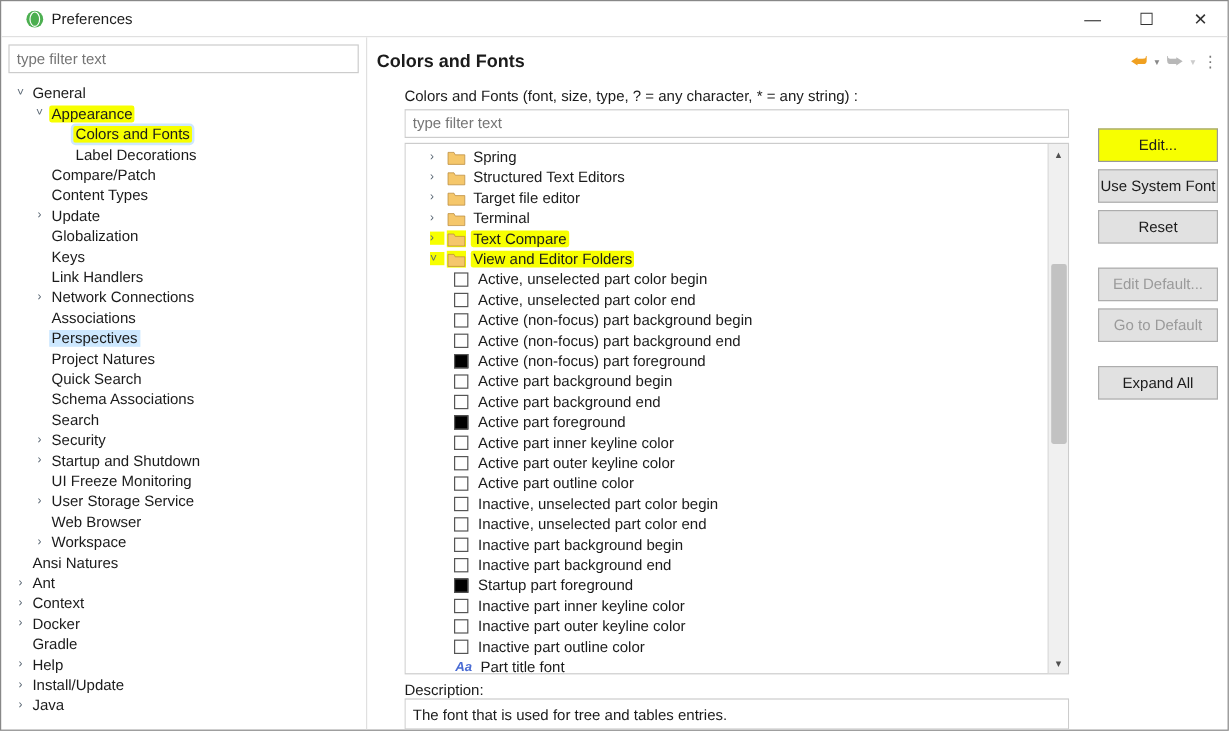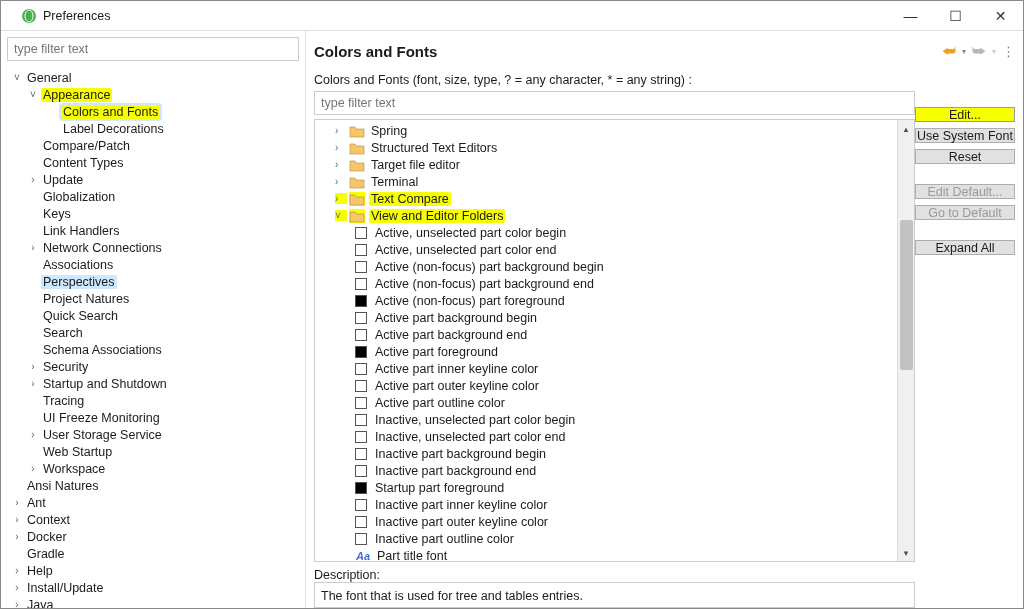--- a/index.html
+++ b/index.html
@@ -63,21 +63,21 @@
   .lbl { padding: 0 2px; }
   .hl { background: var(--highlight-yellow); border-radius: 2px; padding: 0 2px; }
   
   .right-pane { flex: 1; display: flex; flex-direction: column; padding: 6px 8px 0 8px; overflow: hidden; }
   .rp-header { display: flex; align-items: center; justify-content: space-between; height: 28px; }
   .rp-title { font-weight: 600; font-size: 15px; }
   .rp-toolbar { display: flex; align-items: center; gap: 6px; font-size: 14px; color: #666; }
   .arr { font-size: 15px; }
   .arr.back { color: #f0a020; }
   .dots { font-size: 13px; color: #777; }
-  .rp-body { flex: 1; display: flex; gap: 0; overflow: hidden; }
+  .rp-body { flex: 1; display: flex; gap: 24px; overflow: hidden; margin-left: 23px; }
   .rp-main { flex: 1; display: flex; flex-direction: column; overflow: hidden; }
   .rp-hint { font-size: 12.5px; margin: 8px 0 4px 0; color: #1b1b1b;}
   .cf-filter { border: 1px solid var(--border); padding: 4px 6px; font-size: 12.5px; width: 100%; margin-bottom: 4px;}
   .cf-tree-wrap { position: relative; flex: 1; border: 1px solid var(--border); overflow: hidden; display: flex; }
   .cf-tree { flex: 1; overflow-y: auto; padding: 2px 0; }
   .cf-row { display: flex; align-items: center; height: 17px; white-space: nowrap; }
   .cf-i0 { padding-left: 20px; }
   .cf-i1 { padding-left: 40px; }
   .toggle-sm { width: 12px; display: inline-flex; color: var(--tree-icon); font-size: 10px; margin-right: 2px; }
   .folder-icon { width: 16px; height: 14px; margin-right: 4px; display:inline-flex; align-items:center; justify-content:center;}
@@ -90,21 +90,21 @@
   .cf-scroll { width: 17px; background: #f0f0f0; border-left: 1px solid #ddd; position: relative;}
   .cf-scroll .arrow { position:absolute; left:0; width:100%; height:17px; display:flex; align-items:center; justify-content:center; color:#505050; font-size:9px;}
   .cf-scroll .arrow.up { top:0; }
   .cf-scroll .arrow.down { bottom:0; }
   .cf-thumb { position:absolute; left:2px; width:13px; top:100px; height:150px; background:#c2c2c2; border-radius:2px;}
   .desc-label { font-size: 12.5px; margin-top: 6px; }
   .desc-box { border: 1px solid var(--border); padding: 6px; font-size: 12.5px; height: 26px; overflow:hidden;}
   
   .rp-side { width: 100px; display: flex; flex-direction: column; gap: 6px; padding-top: 42px;}
   .btn {
-    height: 15px; border: 1px solid var(--btn-border); background: var(--btn-bg);
+    height: 28px; border: 1px solid var(--btn-border); background: var(--btn-bg);
     font-size: 12.5px; display: flex; align-items:center; justify-content:center;
     color: #1b1b1b;
   }
   .btn.hly { background: var(--highlight-yellow); border-color:#999;}
   .btn.disabled { color: #9a9a9a; }
   .spacer { height: 8px; }
 </style>
 </head>
 <body>
 
@@ -181,49 +181,45 @@
         <div class="tree-row i1">
           <span class="tree-toggle"></span>
           <span class="lbl">Project Natures</span>
         </div>
         <div class="tree-row i1">
           <span class="tree-toggle"></span>
           <span class="lbl">Quick Search</span>
         </div>
         <div class="tree-row i1">
           <span class="tree-toggle"></span>
+          <span class="lbl">Schema Associations</span>
+        </div>
+        <div class="tree-row i1">
+          <span class="tree-toggle"></span>
           <span class="lbl">Search</span>
         </div>
         <div class="tree-row i1">
-          <span class="tree-toggle"></span>
-          <span class="lbl">Schema Associations</span>
-        </div>
-        <div class="tree-row i1">
           <span class="tree-toggle">›</span>
           <span class="lbl">Security</span>
         </div>
         <div class="tree-row i1">
           <span class="tree-toggle">›</span>
           <span class="lbl">Startup and Shutdown</span>
         </div>
         <div class="tree-row i1">
           <span class="tree-toggle"></span>
-          <span class="lbl">Tracing</span>
-        </div>
-        <div class="tree-row i1">
-          <span class="tree-toggle"></span>
           <span class="lbl">UI Freeze Monitoring</span>
         </div>
         <div class="tree-row i1">
           <span class="tree-toggle">›</span>
           <span class="lbl">User Storage Service</span>
         </div>
         <div class="tree-row i1">
           <span class="tree-toggle"></span>
-          <span class="lbl">Web Startup</span>
+          <span class="lbl">Web Browser</span>
         </div>
         <div class="tree-row i1">
           <span class="tree-toggle">›</span>
           <span class="lbl">Workspace</span>
         </div>
         <div class="tree-row i0">
           <span class="tree-toggle"></span>
           <span class="lbl">Ansi Natures</span>
         </div>
         <div class="tree-row i0">

